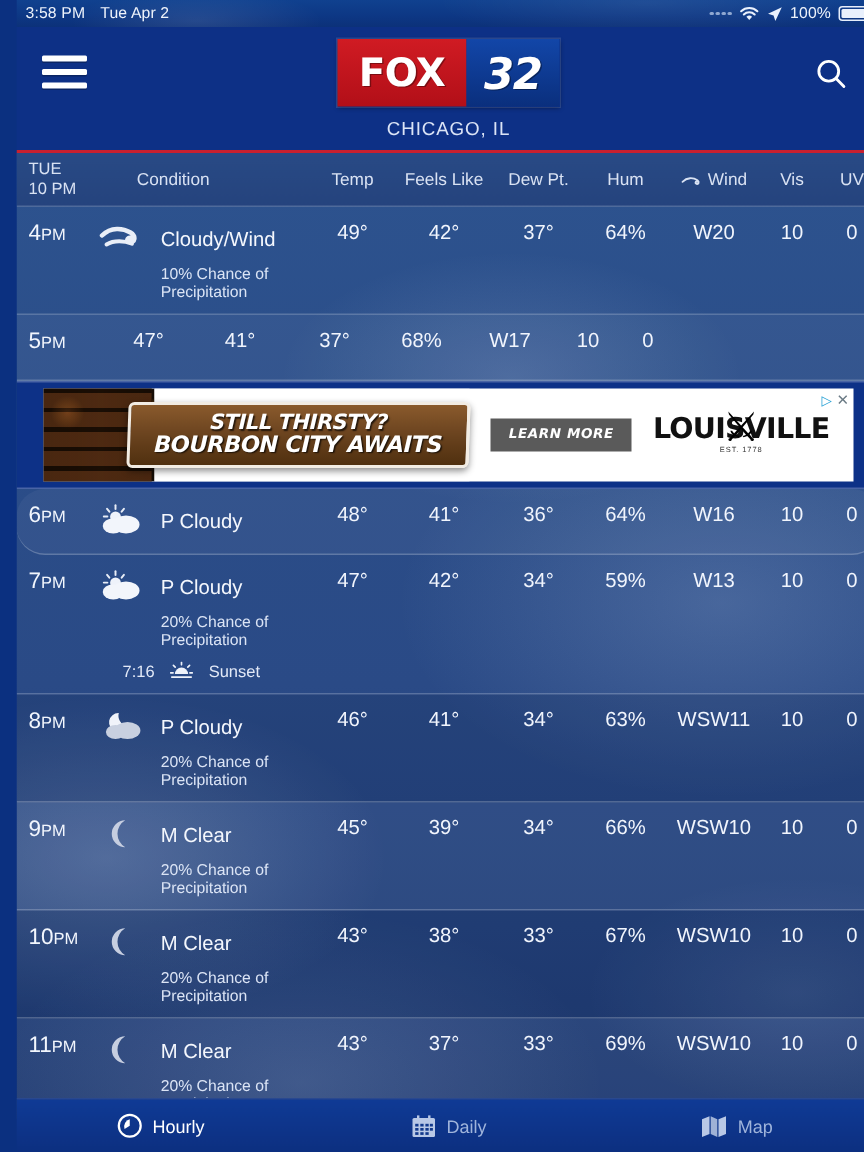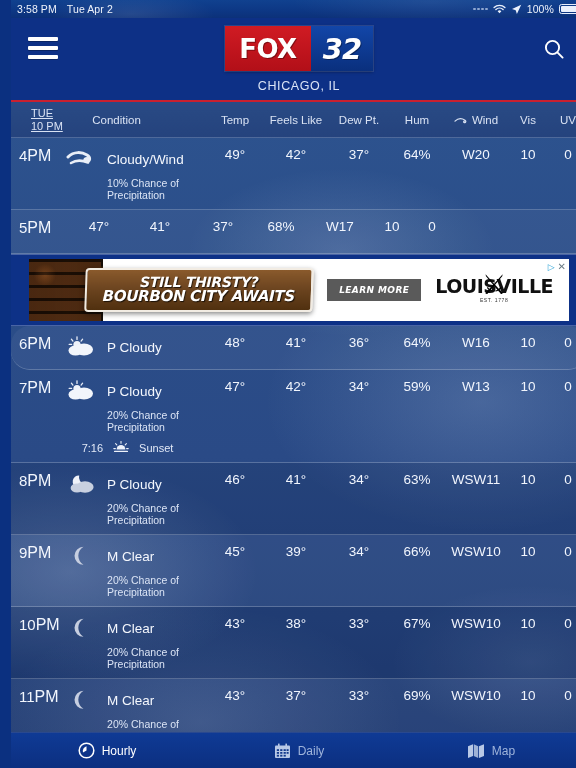--- a/index.html
+++ b/index.html
@@ -125,39 +125,39 @@
     overflow: hidden;
   }
   .colhead {
     position: relative;
     display:flex; align-items:center;
     height: 36px;
     color:#d9e2f3; font-size: 11.5px;
     background: linear-gradient(180deg, rgba(40,73,132,.92), rgba(36,66,124,.92));
     border-bottom: 1px solid rgba(255,255,255,.18);
   }
-  .colhead .time-col { width: 72px; padding-left: 20px; line-height: 1.15; font-size: 11px; text-decoration: underline; }
+  .colhead .time-col { width: 72px; padding-left: 8px; line-height: 1.15; font-size: 11px; }
   .colhead .cond-col { width: 148px; padding-left: 16px; }
   .row {
     position: relative;
     display:flex;
     align-items:flex-start;
     padding: 9px 0 8px;
     border-bottom: 1px solid rgba(255,255,255,.22);
     color:#f0f4fc;
     min-height: 56px;
   }
   .row.dim { background: rgba(12,32,70,.16); }
   .row.lite { background: rgba(255,255,255,.045); }
 
   .c-time {
     width: 60px; padding-left: 8px;
     font-size: 15px; color:#f2f6fd; white-space:nowrap;
   }
-  .c-time .ampm { font-size: 16px; }
+  .c-time .ampm { font-size: 11px; }
 
   .c-cond {
     width: 160px;
     display:flex; flex-direction: column;
   }
   .cond-top { display:flex; align-items:center; gap:8px; }
   .cond-icon { width: 34px; height: 24px; flex: 0 0 34px; display:flex; align-items:center; justify-content:center; }
   .cond-label { font-size: 13.5px; color:#f4f7fd; }
   .precip {
     margin-left: 42px;

